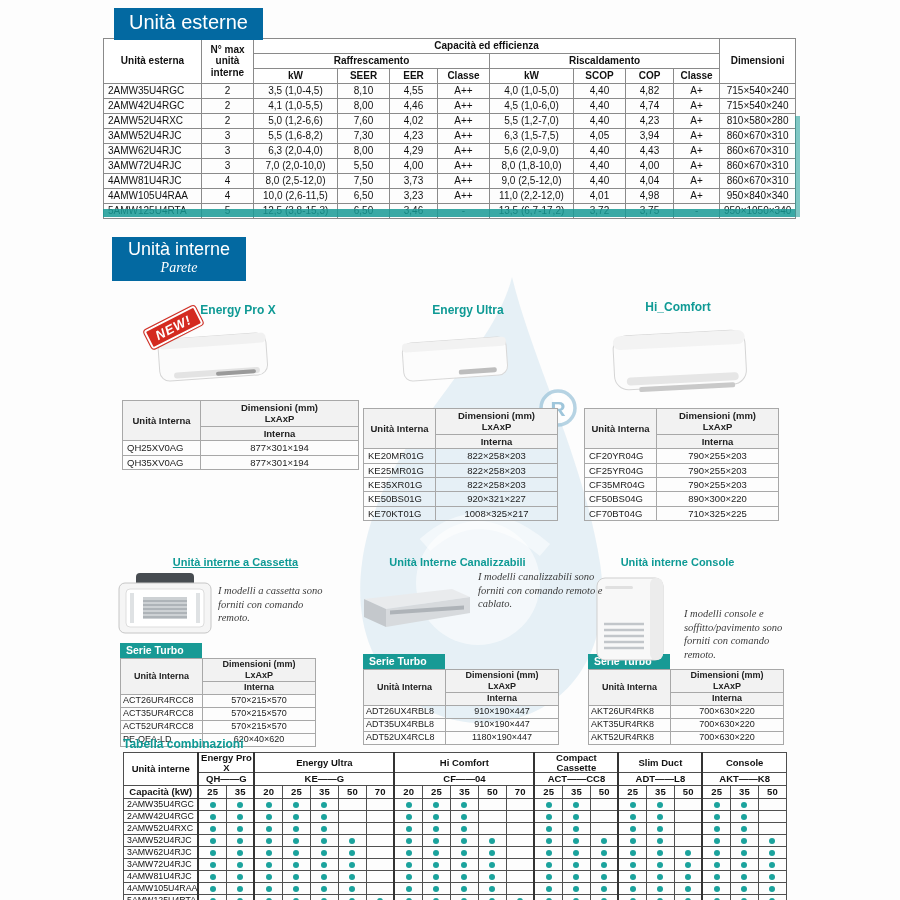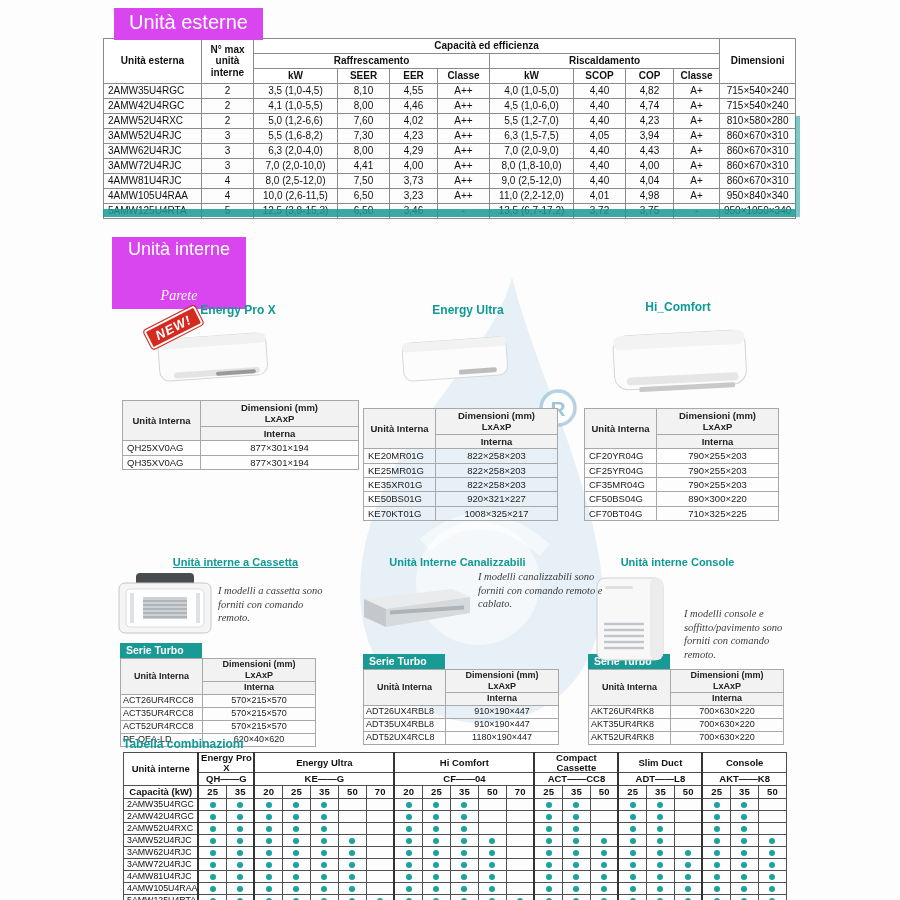--- a/index.html
+++ b/index.html
@@ -1,23 +1,23 @@
 <!DOCTYPE html>
 <html><head>
 <meta charset="utf-8">
 <style>
   html,body{margin:0;padding:0;}
   body{width:900px;height:900px;background:#fdfdfd;font-family:"Liberation Sans",sans-serif;position:relative;overflow:hidden;}
   .abs{position:absolute;}
   
-  .teal-box{background:#d946ef;color:#fff;text-align:center;z-index:2;}
+  .teal-box{background:#0369a1;color:#fff;text-align:center;z-index:2;}
   #outdoor-title{left:114px;top:8px;font-size:20px;padding:3px 15px 6px;}
   #indoor-title-box{left:112px;top:237px;padding:2px 12px 5px;min-width:110px;}
   #indoor-title-box .l1{font-size:18px;}
-  #indoor-title-box .l2{font-size:14px;font-style:italic;font-family:"Liberation Serif",serif;margin-top:28px;}
+  #indoor-title-box .l2{font-size:14px;font-style:italic;font-family:"Liberation Serif",serif;}
   
   #outdoor-table-wrap{left:103px;top:38px;z-index:1;}
   table{border-collapse:collapse;table-layout:fixed;}
   .outdoor-table{width:692px;font-size:10px;}
   .outdoor-table th,.outdoor-table td{border:1px solid #8a8a8a;padding:0 2px;text-align:center;color:#111;height:14px;line-height:1.15;}
   .outdoor-table thead th{font-weight:bold;background:#fff;}
   .outdoor-table td.model{text-align:left;padding-left:4px;}
   #outdoor-band{left:103px;top:209px;width:692px;height:8px;background:#189a95;opacity:.85;z-index:1;}
   #right-sliver{left:795px;top:116px;width:5px;height:101px;background:#189a95;opacity:.55;z-index:1;}
   
@@ -172,31 +172,31 @@
           <td>A+</td>
           <td>860×670×310</td>
         </tr>
         <tr>
           <td class="model">3AMW62U4RJC</td>
           <td>3</td>
           <td>6,3 (2,0-4,0)</td>
           <td>8,00</td>
           <td>4,29</td>
           <td>A++</td>
-          <td>7,0 (2,0-9,0)</td>
+          <td>5,6 (2,0-9,0)</td>
           <td>4,40</td>
           <td>4,43</td>
           <td>A+</td>
           <td>860×670×310</td>
         </tr>
         <tr>
           <td class="model">3AMW72U4RJC</td>
           <td>3</td>
           <td>7,0 (2,0-10,0)</td>
-          <td>4,41</td>
+          <td>5,50</td>
           <td>4,00</td>
           <td>A++</td>
           <td>8,0 (1,8-10,0)</td>
           <td>4,40</td>
           <td>4,00</td>
           <td>A+</td>
           <td>860×670×310</td>
         </tr>
         <tr>
           <td class="model">4AMW81U4RJC</td>

